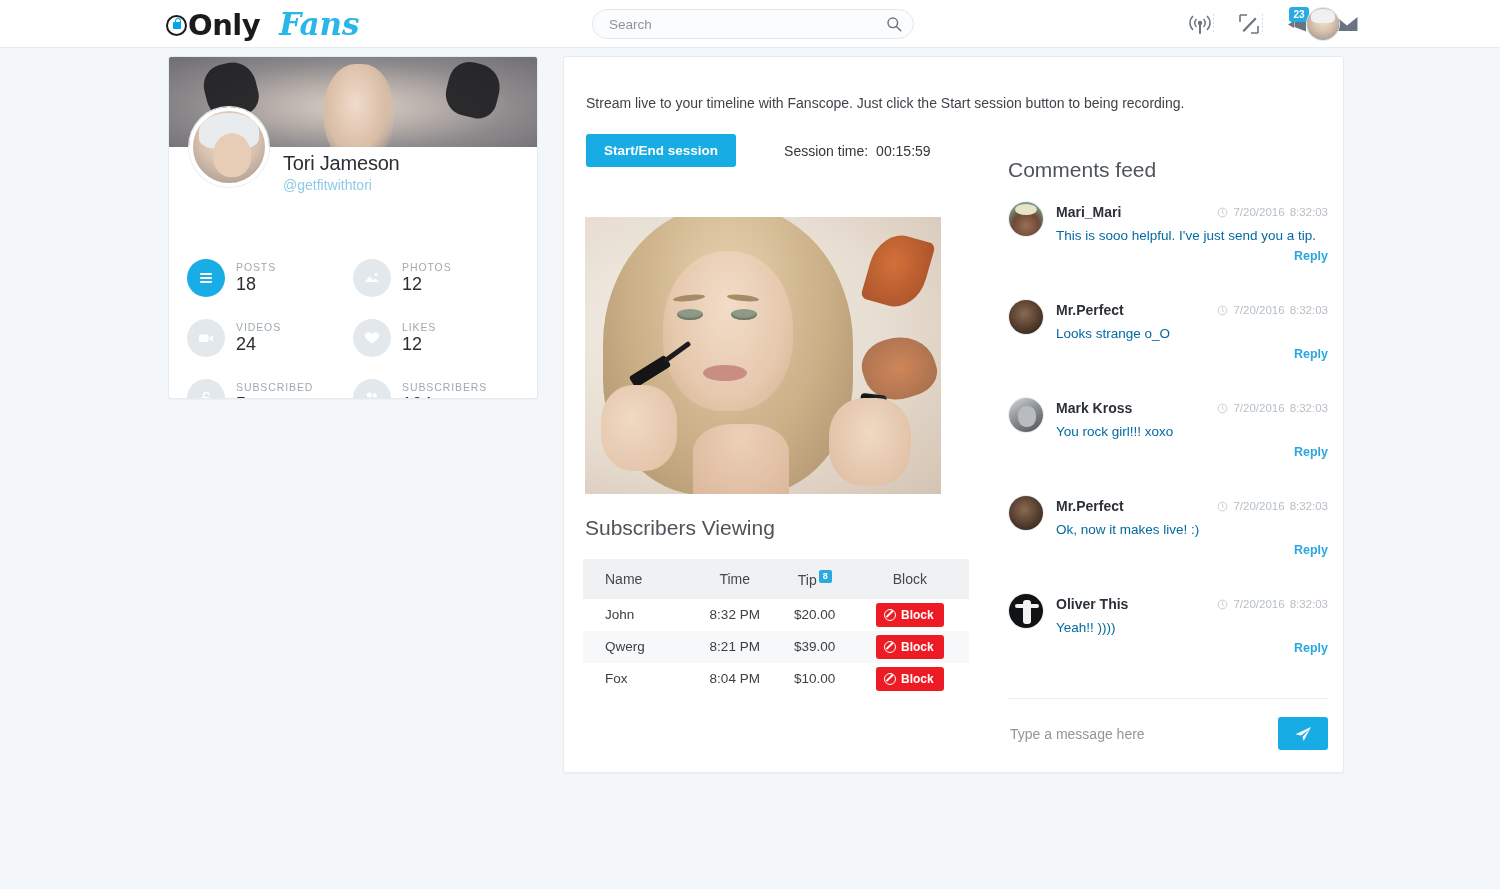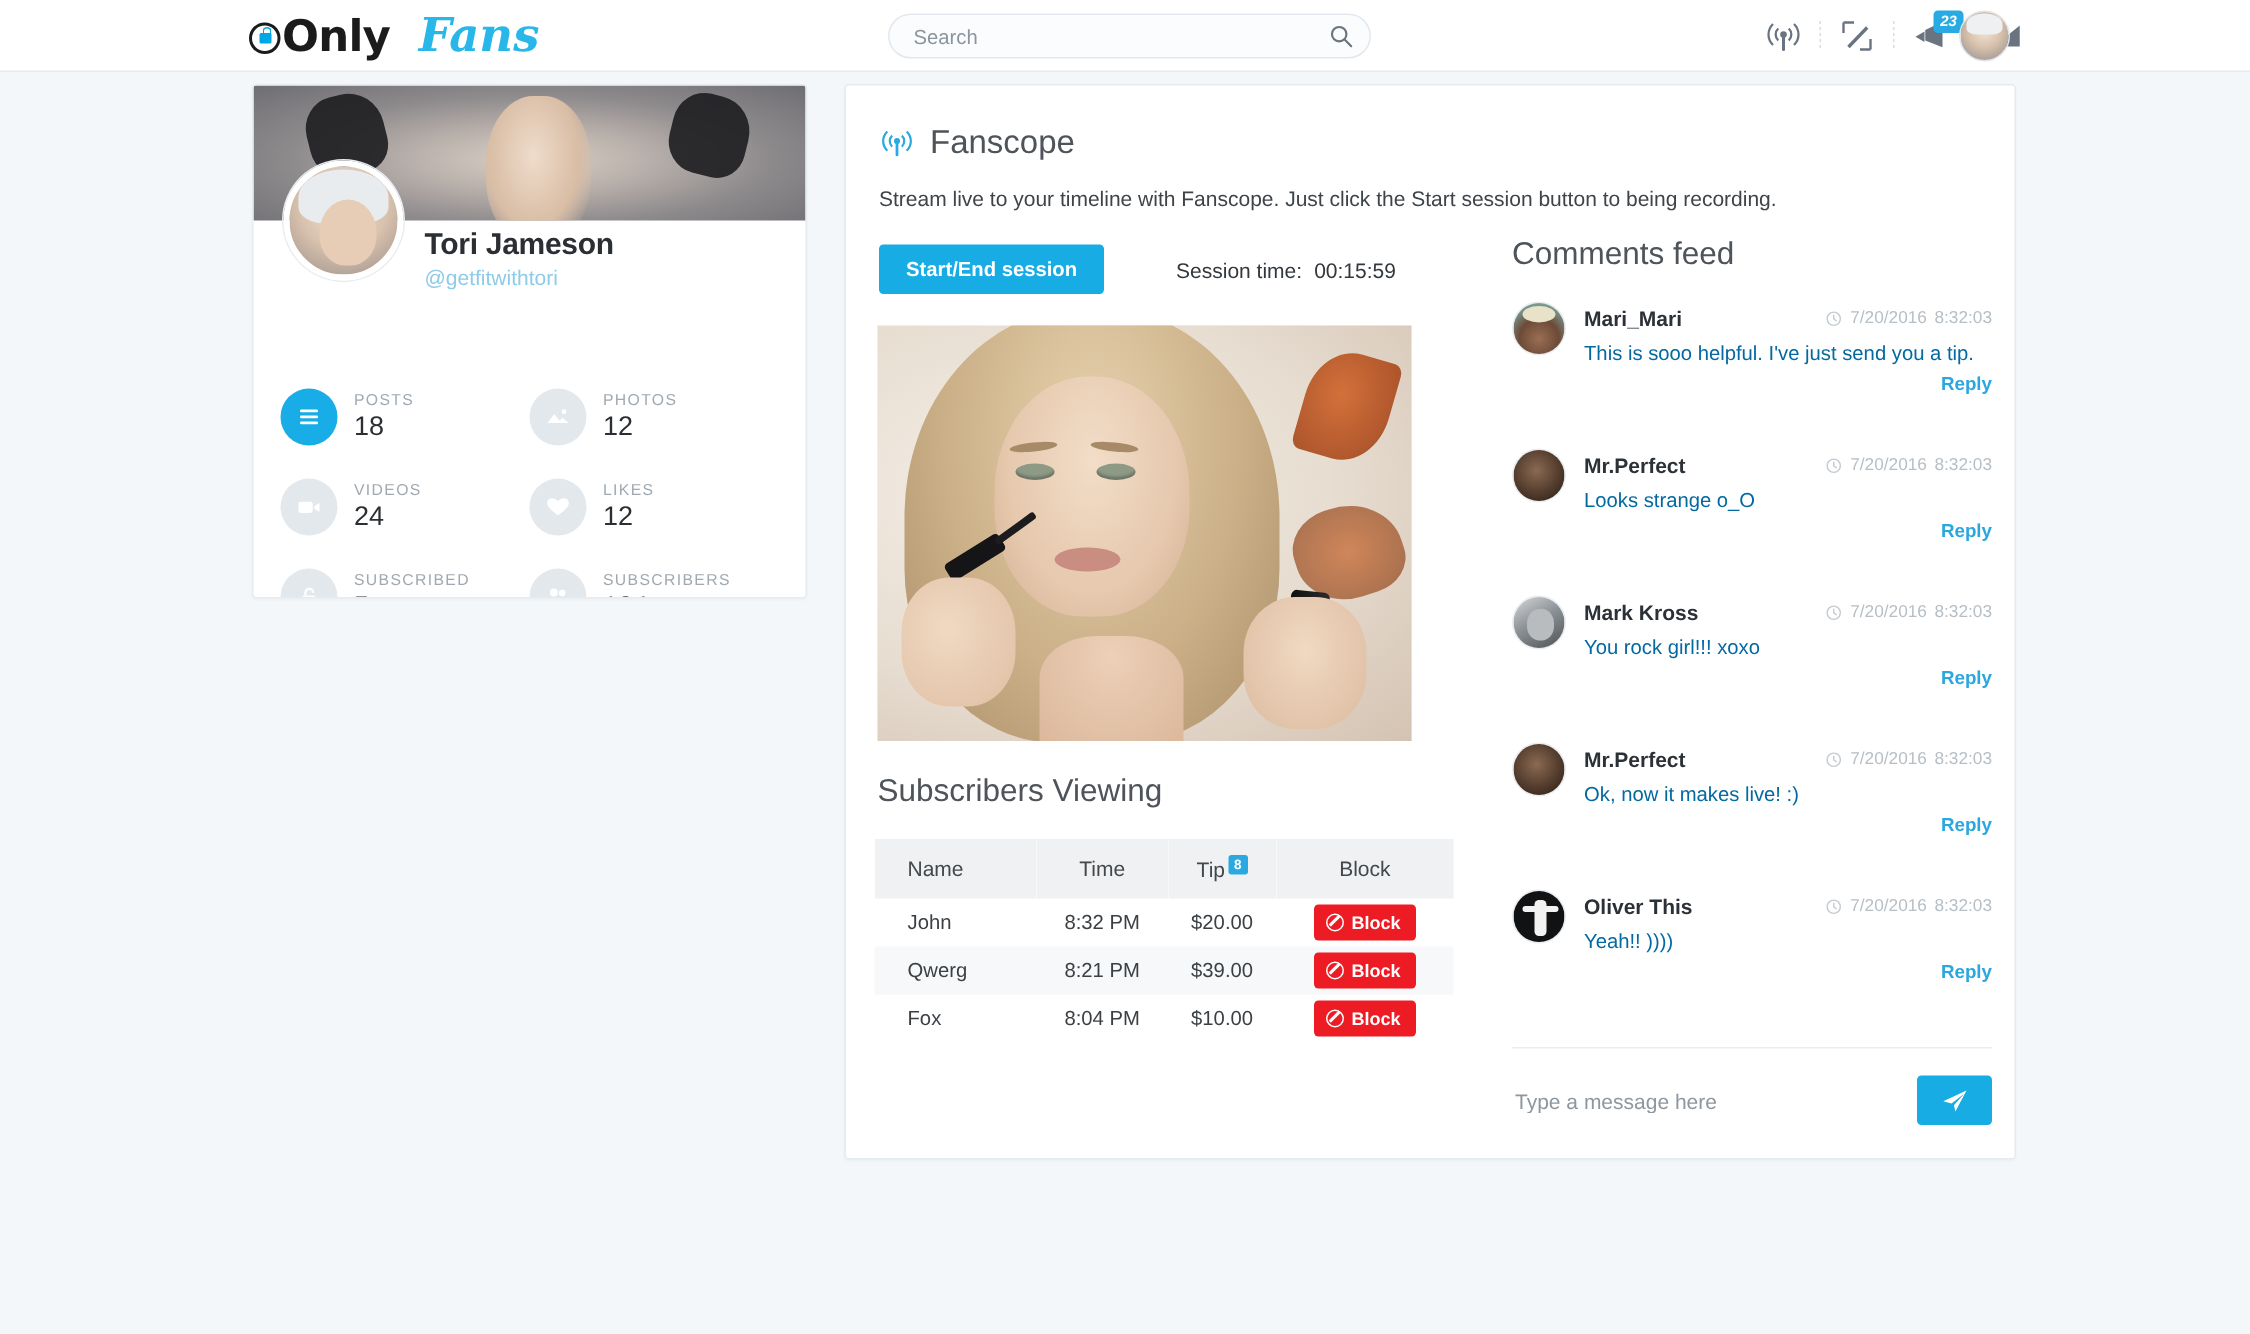--- a/index.html
+++ b/index.html
@@ -68,22 +68,22 @@
     position: absolute; right: 12px; top: 7px;
     width: 16px; height: 16px; color: #6a747e;
   }
 
   .header-icons {
     position: absolute; right: 140px; top: 0;
     height: 48px; display: flex; align-items: center; gap: 0px;
   }
   .hicon {
     width: 48px; height: 48px;
-    display: flex; align-items: center; justify-content: center;
-    color: #6a7480; position: relative; cursor: pointer; font-style: italic;
+    display: flex; align-items: center; justify-content: flex-end;
+    color: #6a7480; position: relative; cursor: pointer;
   }
   .hsep {
     width: 1px; height: 20px;
     background: repeating-linear-gradient(to bottom, #d7dde3 0 2px, transparent 2px 4px);
   }
   .badge {
     position: absolute; top: 7px; left: 26px;
     min-width: 20px; height: 15px; padding: 0 4px;
     background: #28abe3; color: #fff;
     font-size: 10px; font-weight: bold; line-height: 15px;
@@ -138,21 +138,21 @@
     position: absolute; left: 6px; top: 2px; right: 6px; height: 36px;
     border-radius: 50% 50% 30% 30%; background: #e9ecef;
   }
   .avatar-big .face {
     position: absolute; left: 20px; top: 22px;
     width: 38px; height: 44px; border-radius: 50% 50% 45% 45%;
     background: #e8cdb6;
   }
   .profile-name {
     position: absolute; left: 114px; top: 95px;
-    font-size: 20px; font-weight: bold; color: #2b2f33;
+    font-size: 20px; font-weight: normal; color: #2b2f33;
     letter-spacing: -0.2px;
   }
   .profile-handle {
     position: absolute; left: 114px; top: 120px;
     font-size: 14px; color: #8ecbe8;
   }
 
   .stats {
     position: absolute; top: 202px; left: 0; width: 100%;
     display: grid; grid-template-columns: 1fr 1fr;
@@ -552,31 +552,20 @@
         <div class="stat-label">SUBSCRIBERS</div>
         <div class="stat-value">124</div>
       </div>
     </div>
 
   </div>
 </div>
 
 <div class="card main-card">
 
-  <div class="fanscope-title">
-    <svg width="24" height="24" viewBox="0 0 26 26" fill="none" stroke="#29a9e0" stroke-width="1.6">
-      <path d="M6 19 C2 15 2 9 6 5"></path>
-        <path d="M20 5 C24 9 24 15 20 19"></path>
-      <path d="M9.5 16 C7.2 13.8 7.2 10.2 9.5 8"></path>
-        <path d="M16.5 8 C18.8 10.2 18.8 13.8 16.5 16"></path>
-      <circle cx="13" cy="12" r="2.2" fill="#29a9e0" stroke="none"></circle>
-      <line x1="13" y1="13.5" x2="13" y2="22" stroke-linecap="round" stroke-width="2"></line>
-    </svg>
-    <span>Fanscope</span>
-  </div>
 
   <div class="fanscope-desc">Stream live to your timeline with Fanscope. Just click the Start session button to being recording.</div>
 
   <div class="row-controls">
     <button class="btn-session">Start/End session</button>
     <div class="session-time">
       <span>Session time:</span><b>00:15:59</b>
     </div>
   </div>
 </div>

